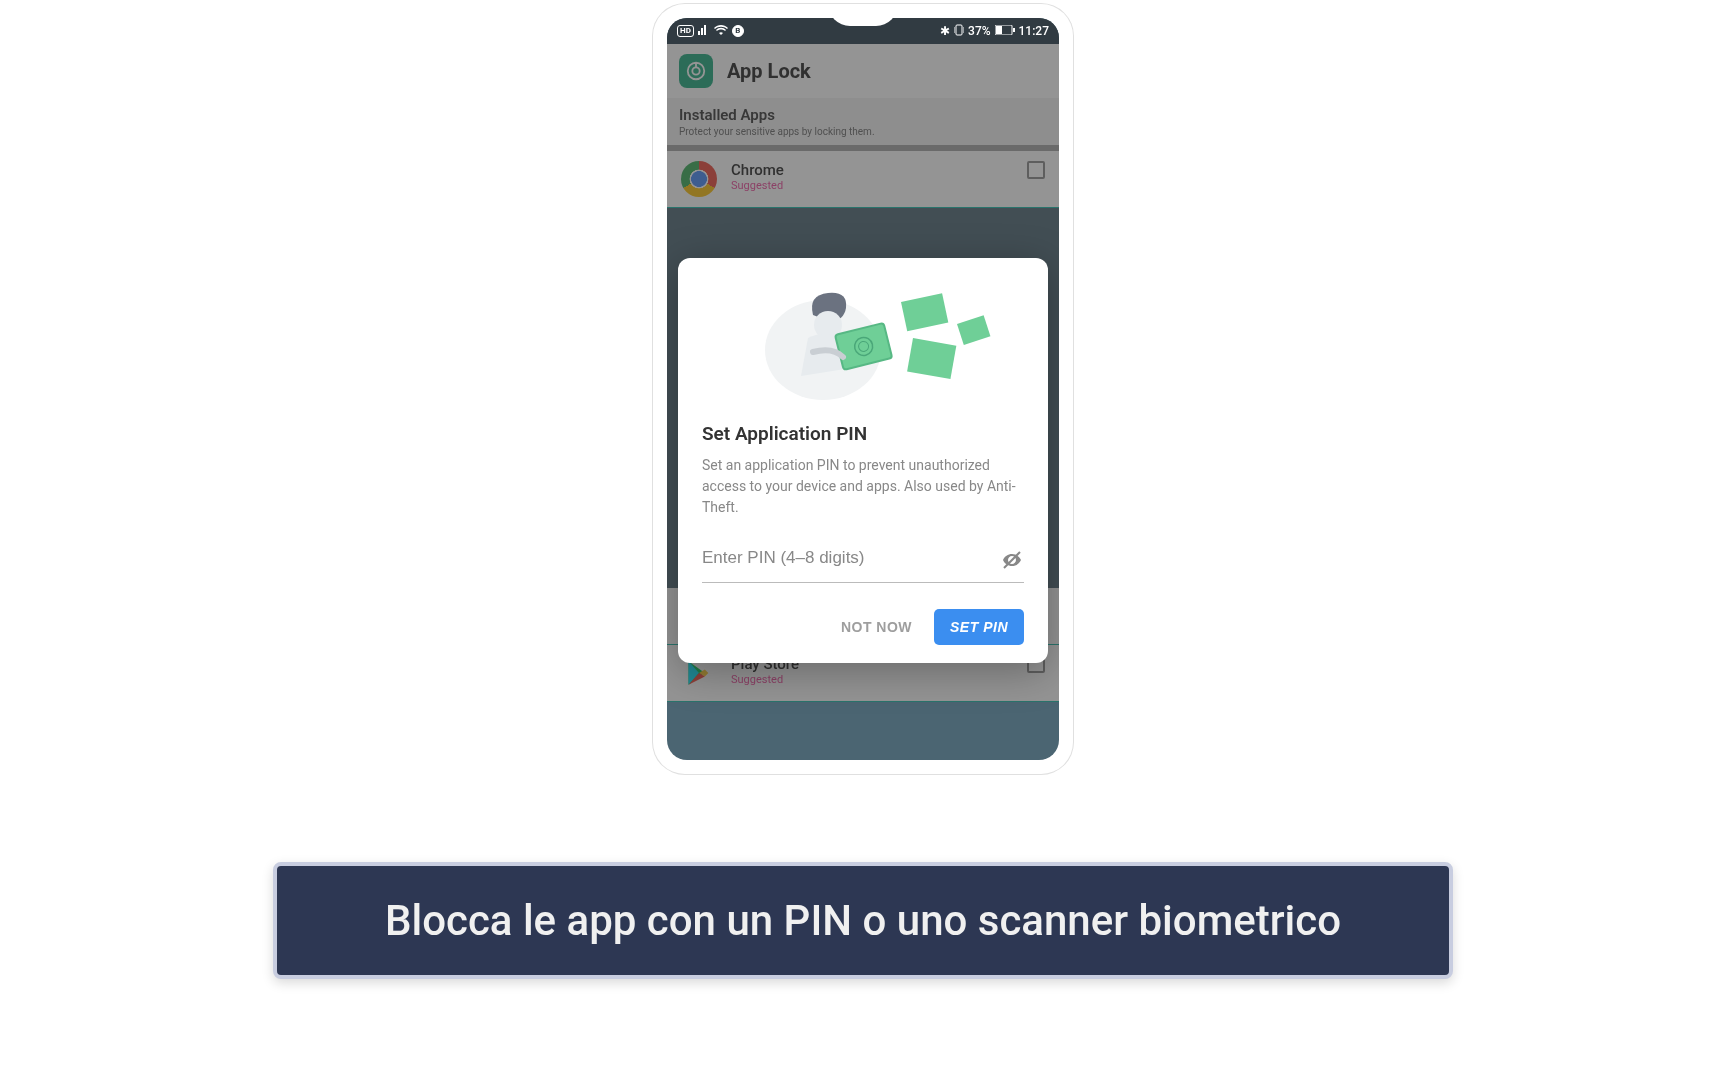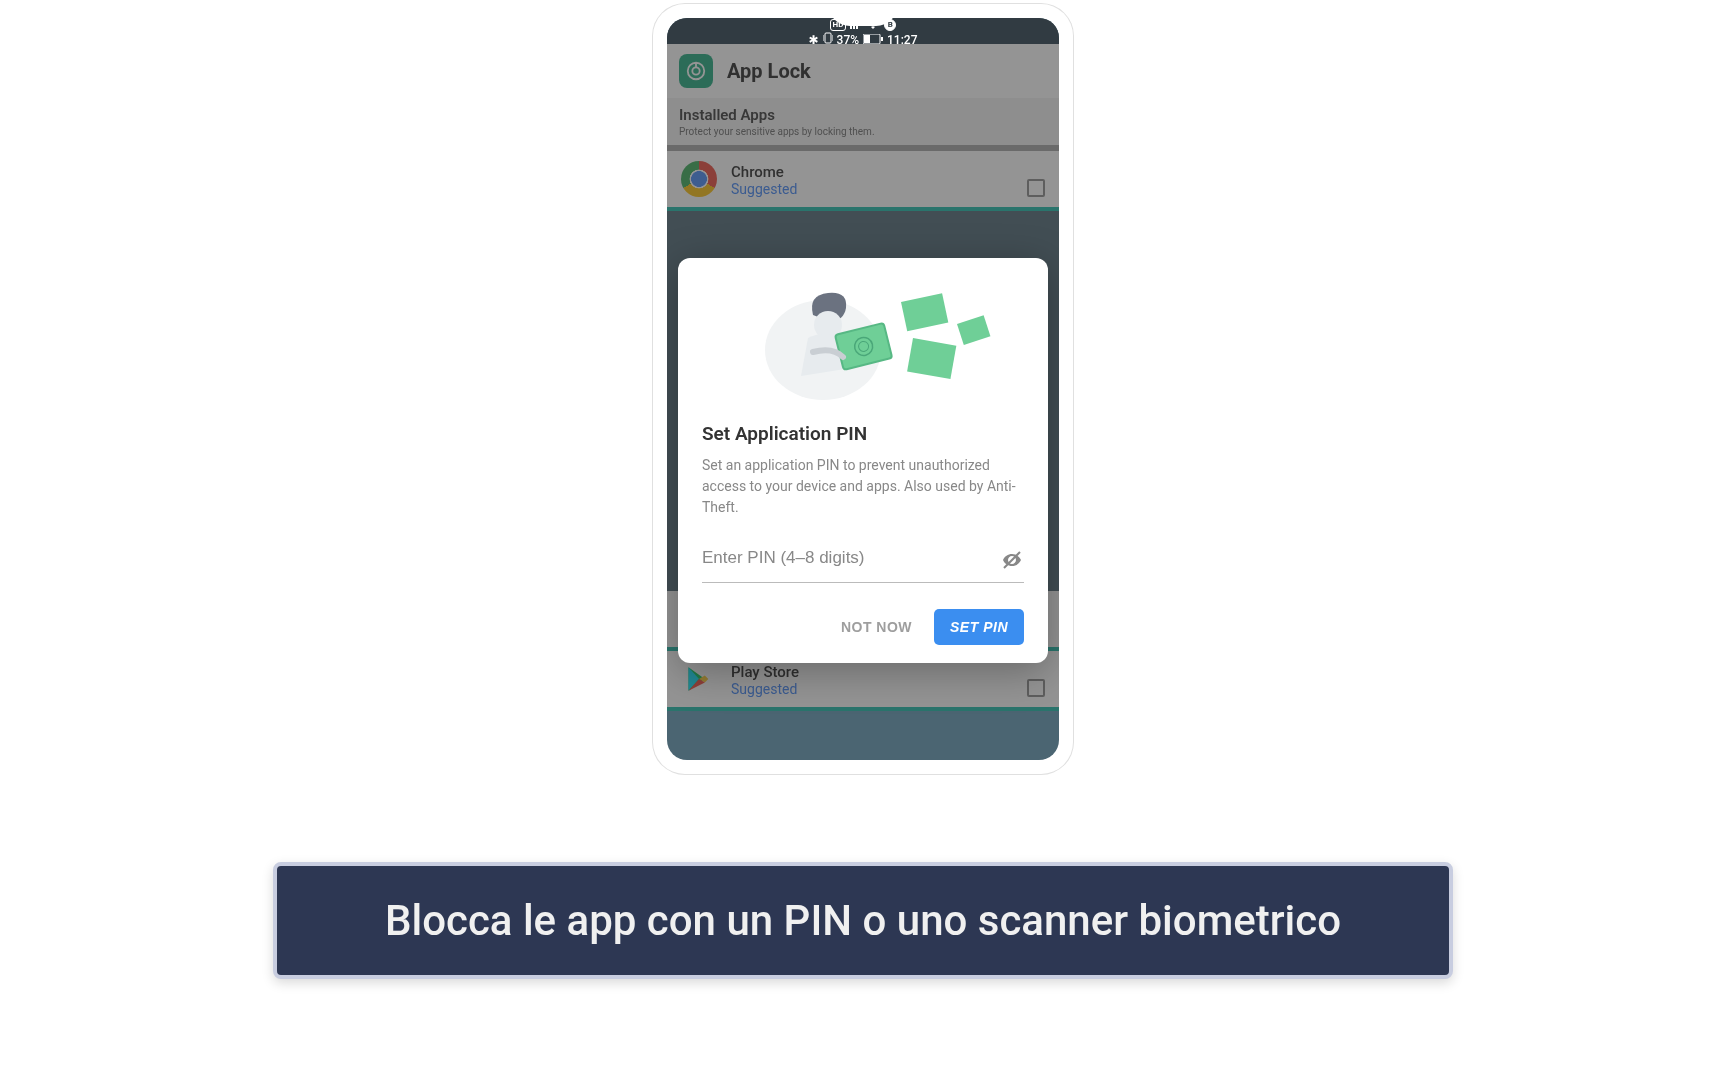--- a/index.html
+++ b/index.html
@@ -43,21 +43,20 @@
     .status-bar {
       height: 26px;
       background: #313b42;
       color: #fff;
       display: flex;
       justify-content: space-between;
       align-items: center;
       padding: 0 10px;
       font-size: 12px;
       font-weight: 500;
-      flex-direction: column;
     }
     .status-left, .status-right { display: flex; align-items: center; gap: 4px; }
     .hd-badge, .b-badge {
       display: inline-flex; align-items: center; justify-content: center;
       border: 1px solid #fff; border-radius: 3px;
       font-size: 8px; font-weight: bold;
       padding: 0 2px; line-height: 10px;
     }
     .b-badge { background: #fff; color: #313b42; border-radius: 50%; width: 12px; height: 12px; }
     .dimmed {
@@ -83,34 +82,34 @@
     .section-header {
       background: #f2f2f2;
       padding: 8px 12px;
       border-bottom: 6px solid #a3a3a3;
     }
     .section-title { font-size: 15px; font-weight: 600; color: #333; }
     .section-sub { font-size: 10px; color: #666; margin-top: 2px; }
     .app-row {
       background: #fff;
       display: flex;
-      align-items: flex-end;
+      align-items: flex-start;
       padding: 10px 14px;
-      border-bottom: 4px solid #14b8a6;
+      border-bottom: 1px solid #14b8a6;
       gap: 14px;
     }
     .app-icon {
       width: 36px; height: 36px;
       border-radius: 50%;
       display: flex; align-items: center; justify-content: center;
       font-size: 18px;
     }
     .app-info { flex: 1; }
     .app-name { font-size: 15px; color: #222; font-weight: 500; }
-    .app-sub { font-size: 14px; color: #3b82f6; }
+    .app-sub { font-size: 11px; color: #ec4899; }
     .checkbox {
       width: 18px; height: 18px;
       border: 2px solid #888;
       border-radius: 2px;
     }
     .dialog {
       position: absolute;
       top: 240px;
       left: 50%;
       transform: translateX(-50%);

